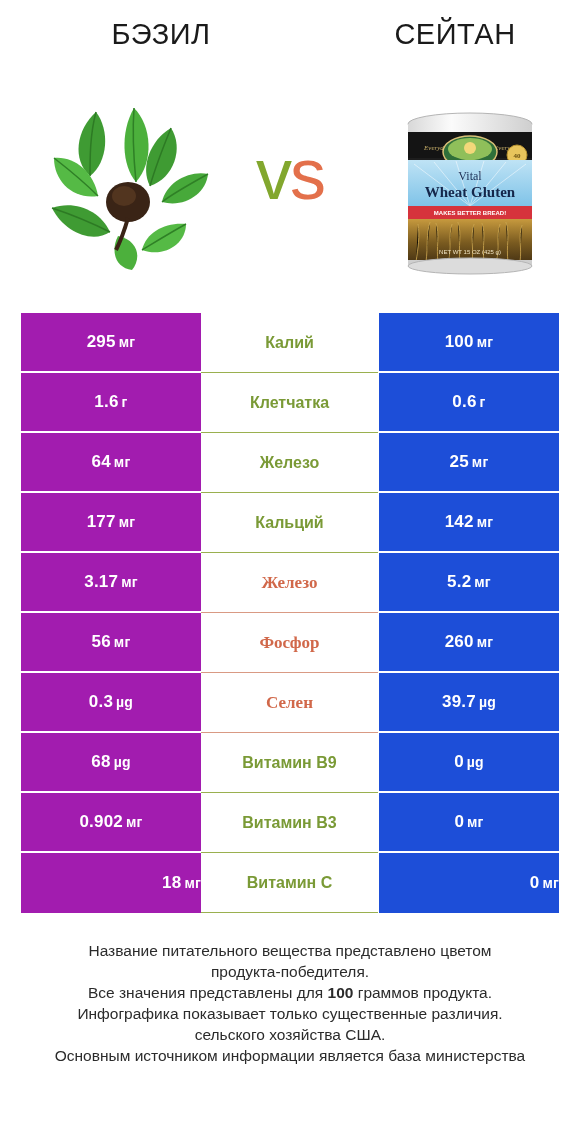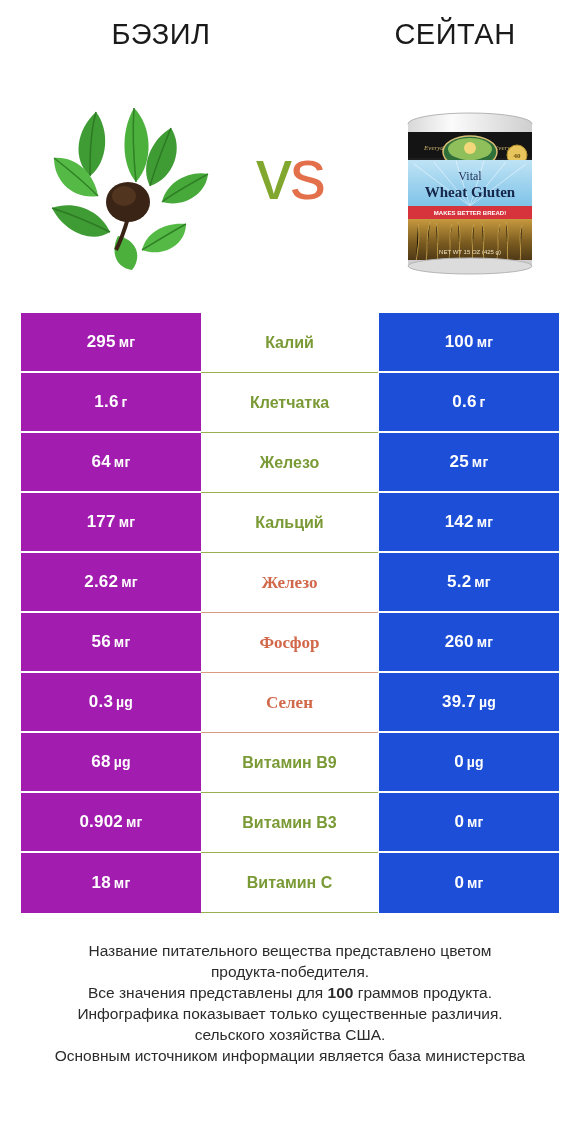--- a/index.html
+++ b/index.html
@@ -102,21 +102,21 @@
     background: #1d4ed8;
     color: #ffffff;
     border-bottom: 2px solid #ffffff;
     margin-left: 1px;
   }
   .cell-mid {
     width: 177px;
     background: #ffffff;
   }
   .row:last-child .cell-left,
-  .row:last-child .cell-right { border-bottom: none; }
+  .row:last-child .cell-right { border-bottom: none; justify-content: flex-end; }
 
   .val {
     font-size: 17px;
     font-weight: 600;
     letter-spacing: 0.2px;
     white-space: nowrap;
   }
   .val .unit {
     font-size: 14px;
     font-weight: 600;
@@ -317,21 +317,21 @@
       </div>
       <div class="cell cell-mid">
         <span class="label win-green">Кальций</span>
       </div>
       <div class="cell cell-right">
         <span class="val"><span>142</span><span class="unit">мг</span></span>
       </div>
     </div>
     <div class="row">
       <div class="cell cell-left">
-        <span class="val"><span>2.62</span><span class="unit">мг</span></span>
+        <span class="val"><span>3.17</span><span class="unit">мг</span></span>
       </div>
       <div class="cell cell-mid sep-orange">
         <span class="label win-orange">Железо</span>
       </div>
       <div class="cell cell-right">
         <span class="val"><span>5.2</span><span class="unit">мг</span></span>
       </div>
     </div>
     <div class="row">
       <div class="cell cell-left">

